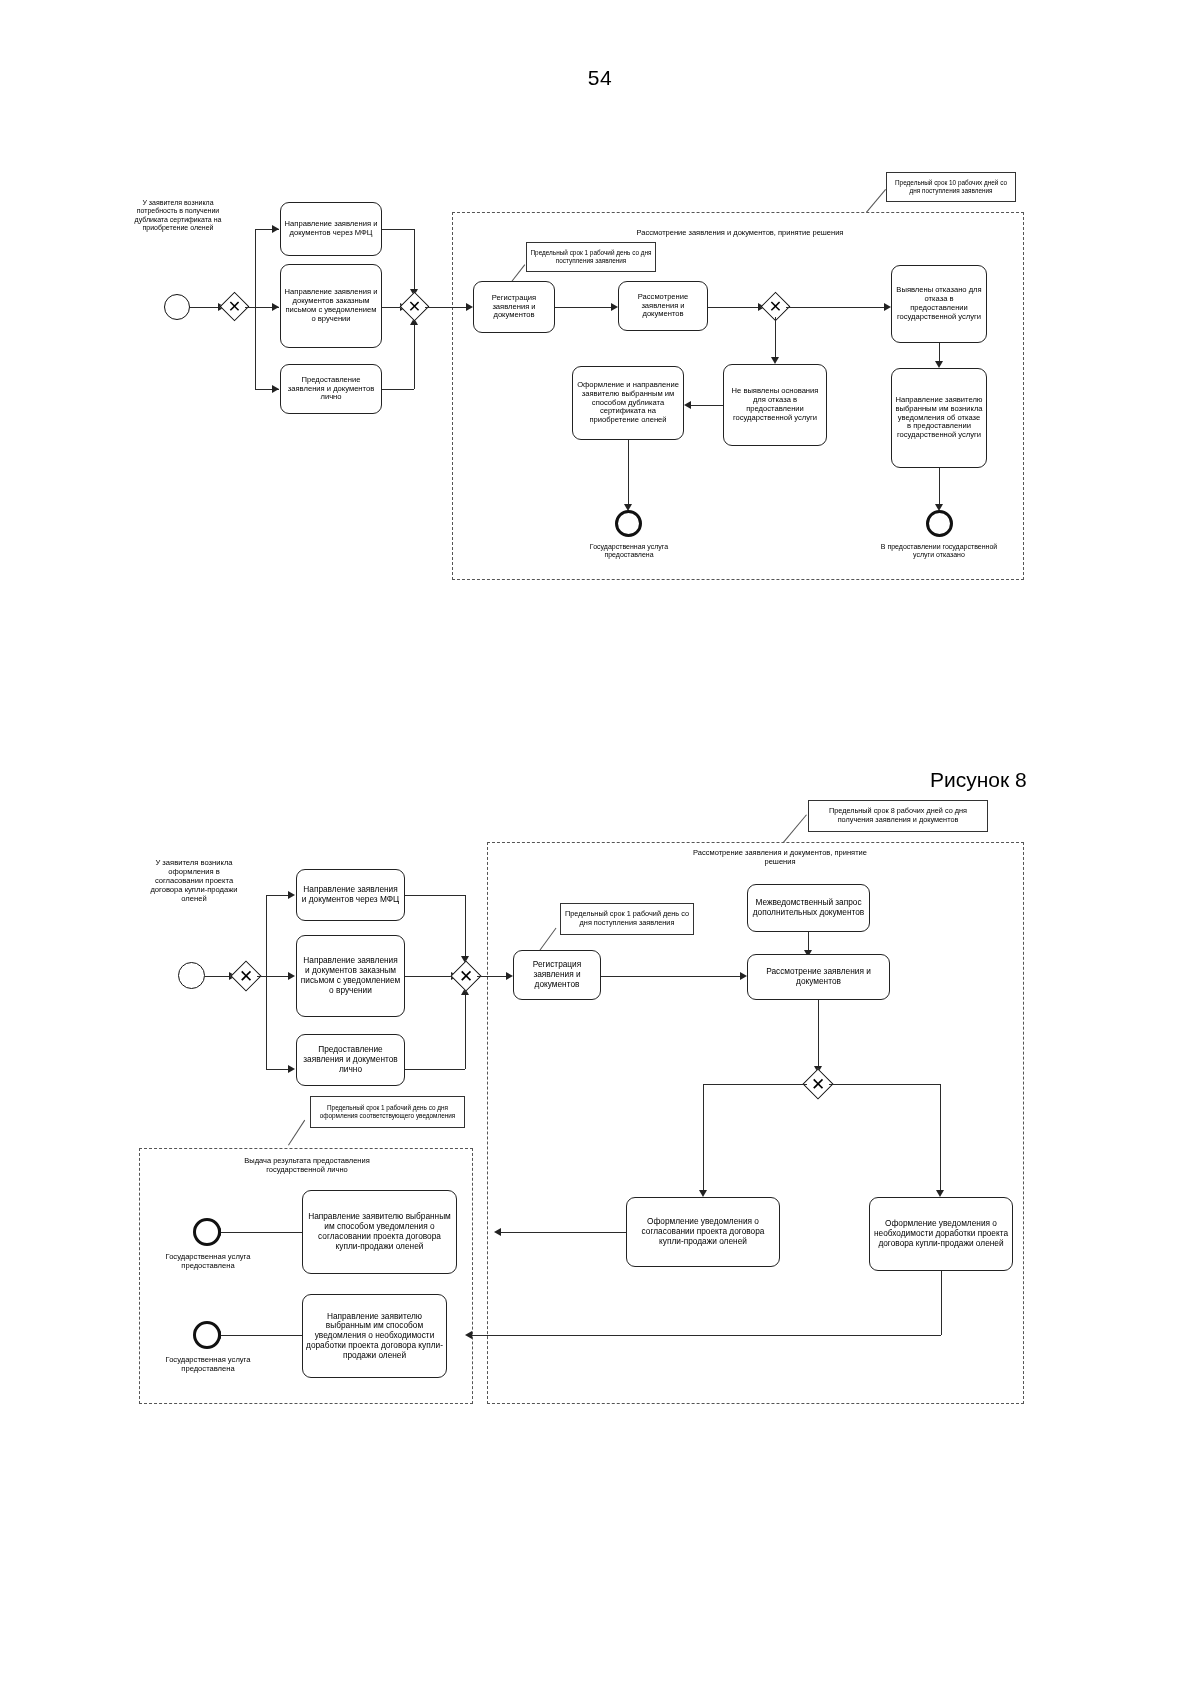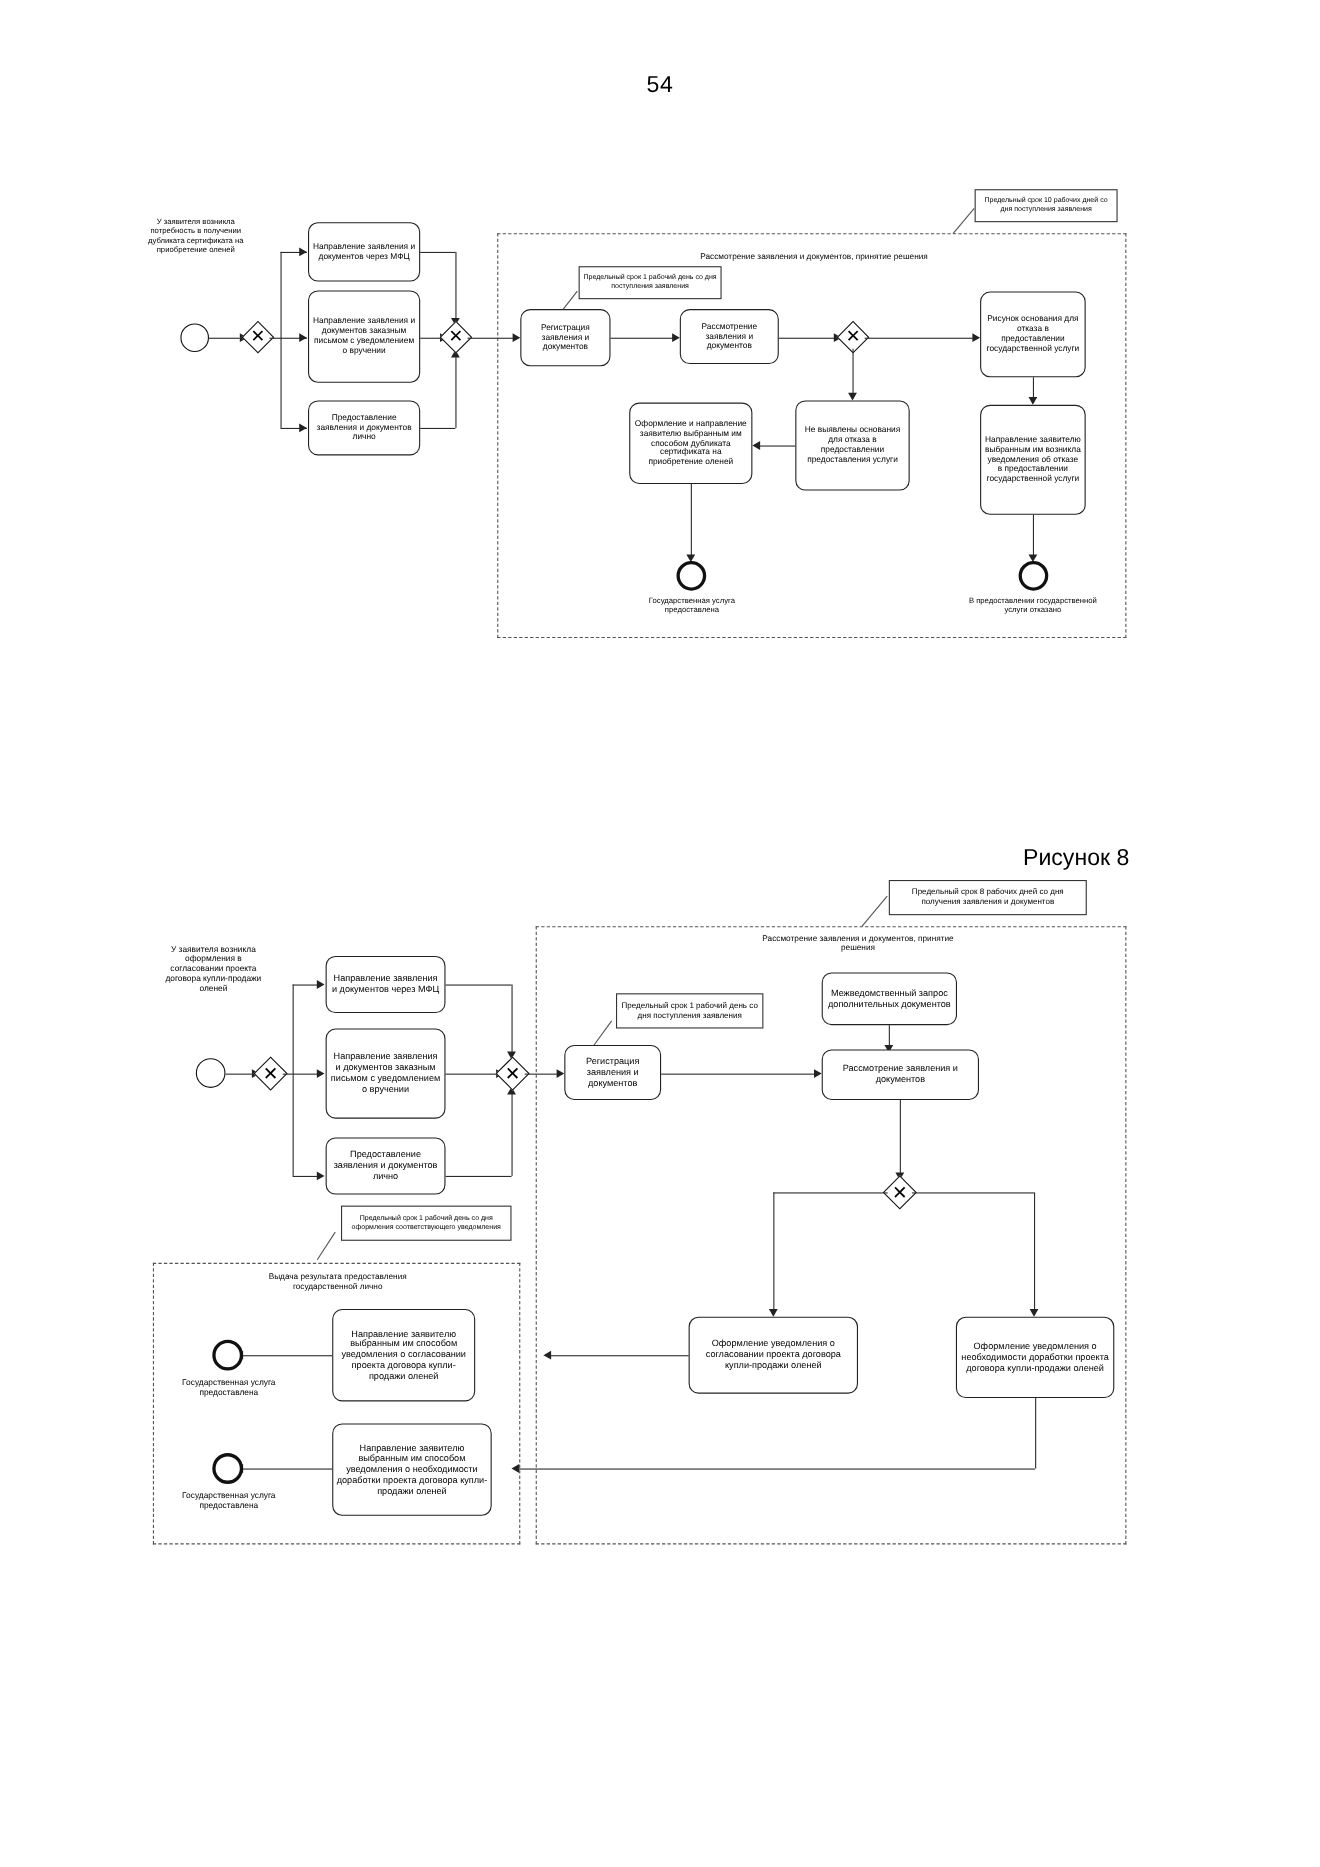--- a/index.html
+++ b/index.html
@@ -123,25 +123,25 @@
   <div class="task" style="left:618px;top:281px;width:90px;height:50px;font-size:7.6px;">Рассмотрение заявления и документов</div>
 
   <div class="ln h" style="left:708px;top:307px;width:52px;"></div>
   <div class="arw r" style="left:758px;top:303px;"></div>
 
   <div class="gw" style="left:765px;top:296px;width:21px;height:21px;"></div>
   <div class="gw-x" style="left:765px;top:296px;width:21px;height:21px;font-size:16px;">✕</div>
 
   <div class="ln h" style="left:786px;top:307px;width:100px;"></div>
   <div class="arw r" style="left:884px;top:303px;"></div>
-  <div class="task" style="left:891px;top:265px;width:96px;height:78px;font-size:7.6px;">Рисунок основания для отказа в предоставлении государственной услуги</div>
+  <div class="task" style="left:891px;top:265px;width:96px;height:78px;font-size:7.6px;">Выявлены отказано для отказа в предоставлении государственной услуги</div>
 
   <div class="ln v" style="left:775px;top:317px;height:42px;"></div>
   <div class="arw d" style="left:771px;top:357px;"></div>
-  <div class="task" style="left:723px;top:364px;width:104px;height:82px;font-size:7.6px;">Не выявлены основания для отказа в предоставлении предоставления услуги</div>
+  <div class="task" style="left:723px;top:364px;width:104px;height:82px;font-size:7.6px;">Не выявлены основания для отказа в предоставлении государственной услуги</div>
 
   <div class="ln h" style="left:690px;top:405px;width:33px;"></div>
   <div class="arw l" style="left:684px;top:401px;"></div>
   <div class="task" style="left:572px;top:366px;width:112px;height:74px;font-size:7.6px;">Оформление и направление заявителю выбранным им способом дубликата сертификата на приобретение оленей</div>
 
   <div class="ln v" style="left:628px;top:440px;height:66px;"></div>
   <div class="arw d" style="left:624px;top:504px;"></div>
   <div class="evt end" style="left:615px;top:510px;width:27px;height:27px;"></div>
   <div class="evt-label" style="left:570px;top:543px;width:118px;font-size:7px;">Государственная услуга предоставлена</div>
 
@@ -234,21 +234,21 @@
   <div class="ln h" style="left:829px;top:1084px;width:111px;"></div>
   <div class="ln v" style="left:940px;top:1084px;height:108px;"></div>
   <div class="arw d" style="left:936px;top:1190px;"></div>
 
   <div class="task" style="left:626px;top:1197px;width:154px;height:70px;font-size:8.3px;">Оформление уведомления о согласовании проекта договора купли-продажи оленей</div>
   <div class="task" style="left:869px;top:1197px;width:144px;height:74px;font-size:8.3px;">Оформление уведомления о необходимости доработки проекта договора купли-продажи оленей</div>
 
   <div class="ln h" style="left:500px;top:1232px;width:126px;"></div>
   <div class="arw l" style="left:494px;top:1228px;"></div>
 
-  <div class="task" style="left:302px;top:1190px;width:130px;height:84px;font-size:8.3px;">Направление заявителю выбранным им способом уведомления о согласовании проекта договора купли-продажи оленей</div>
+  <div class="task" style="left:302px;top:1190px;width:155px;height:84px;font-size:8.3px;">Направление заявителю выбранным им способом уведомления о согласовании проекта договора купли-продажи оленей</div>
 
   <div class="ln h" style="left:220px;top:1232px;width:82px;"></div>
   <div class="arw l" style="left:214px;top:1228px;"></div>
   <div class="evt end" style="left:193px;top:1218px;width:28px;height:28px;"></div>
   <div class="evt-label" style="left:148px;top:1252px;width:120px;font-size:7.6px;">Государственная услуга предоставлена</div>
 
   <div class="ln v" style="left:941px;top:1271px;height:64px;"></div>
   <div class="ln h" style="left:471px;top:1335px;width:470px;"></div>
   <div class="arw l" style="left:465px;top:1331px;"></div>
 

